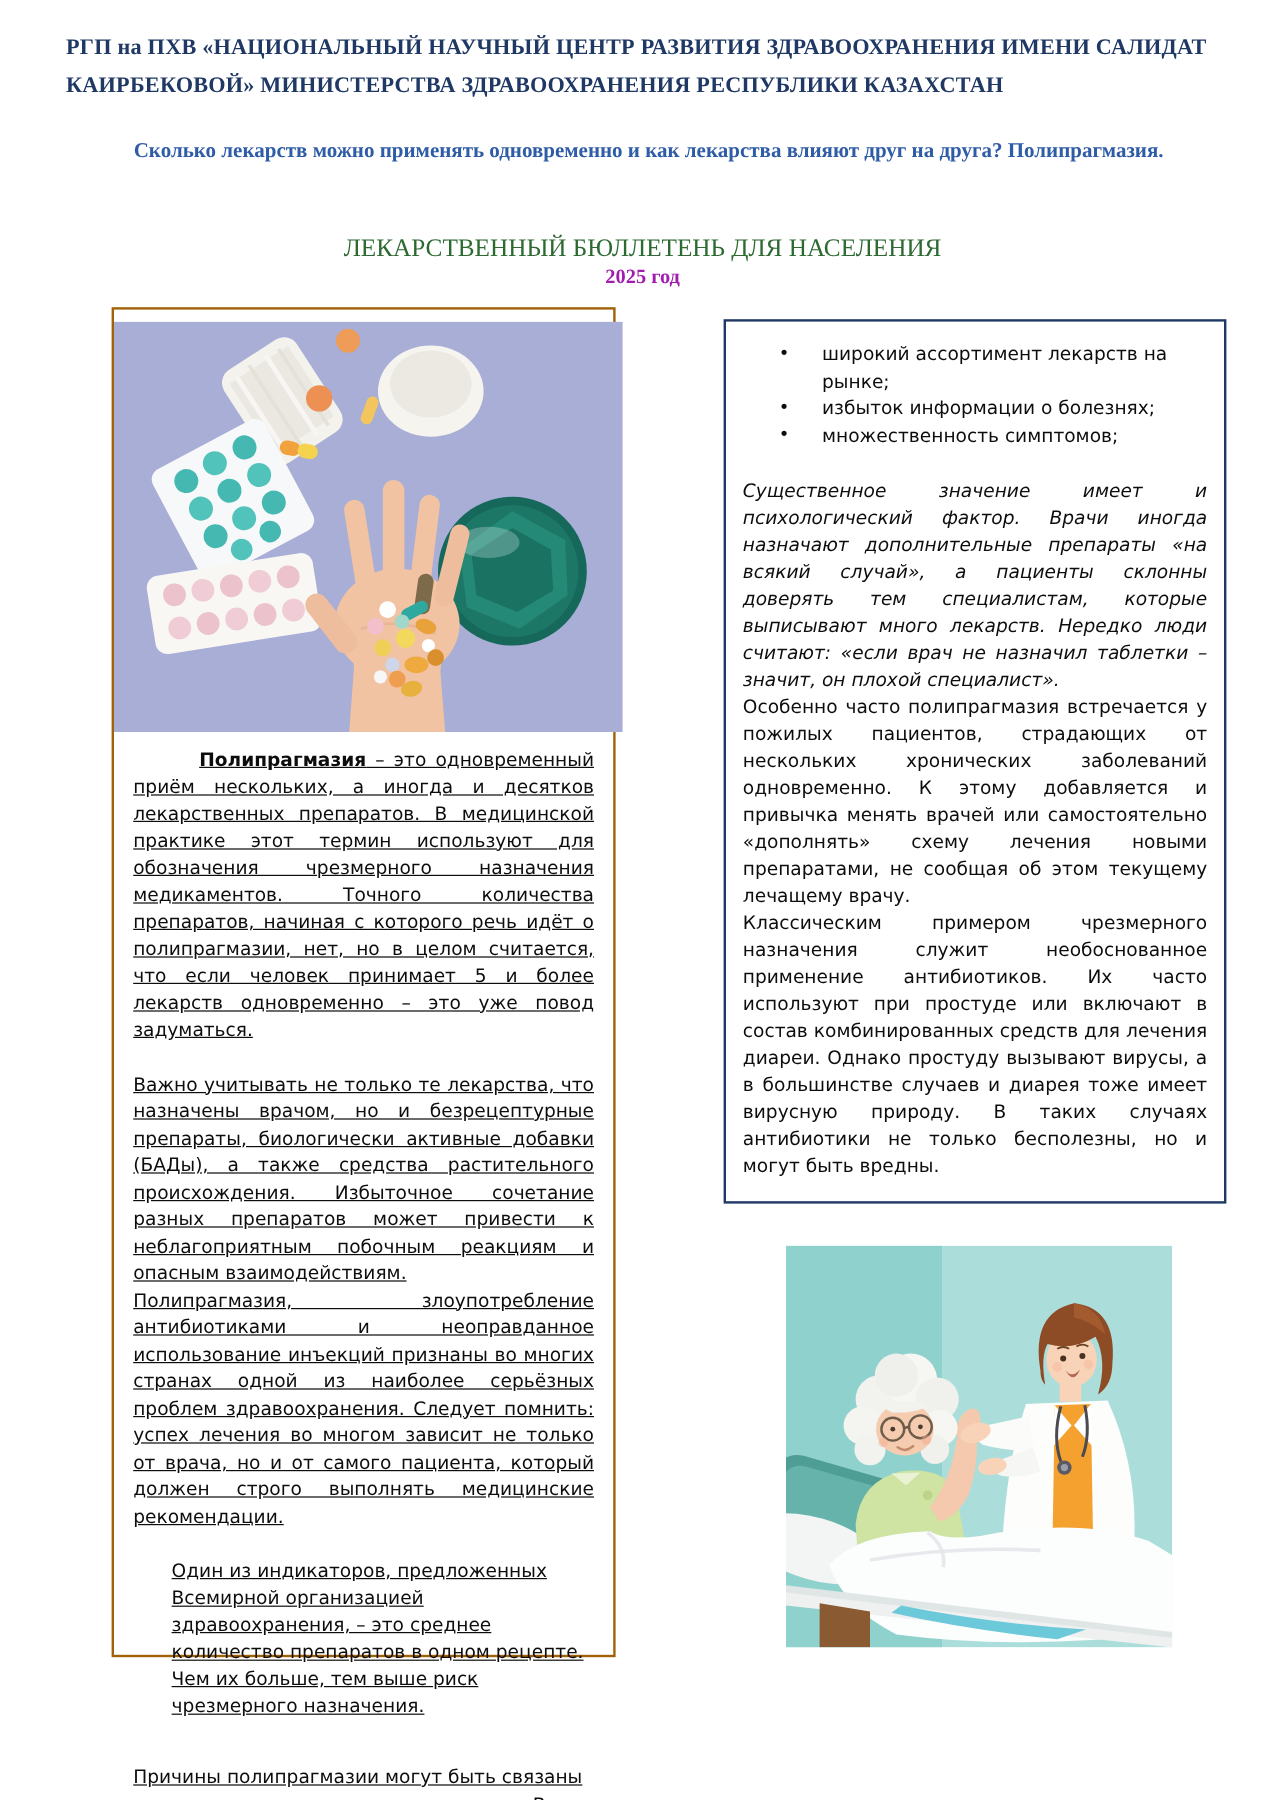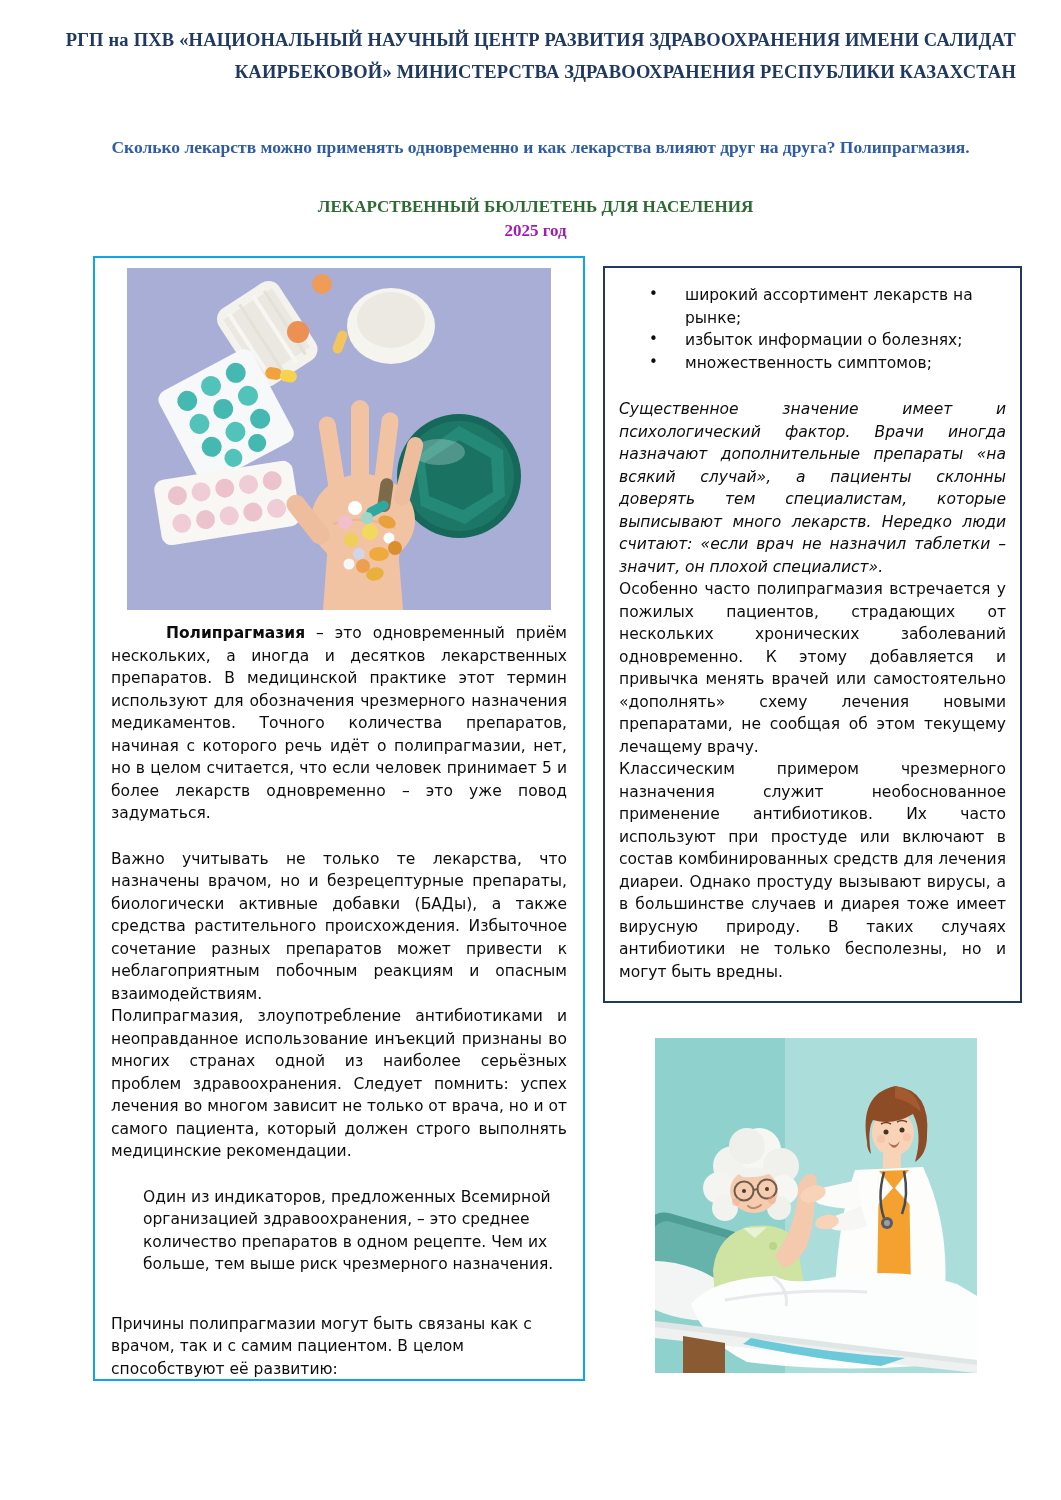--- a/index.html
+++ b/index.html
@@ -4,42 +4,42 @@
 <style>
   * { margin:0; padding:0; box-sizing:border-box; }
   html,body { background:#ffffff; }
   .page {
     position:relative; width:1061px; height:1500px; margin:0 auto;
     background:#ffffff; overflow:hidden;
     font-family:"DejaVu Sans", sans-serif; color:#0d0d0d;
   }
   .org-header {
     position:absolute; top:24px; left:55px; right:45px;
-    text-align:right; font-family:"Liberation Serif", serif;
+    text-align:left; font-family:"Liberation Serif", serif;
     font-weight:bold; font-size:18.5px; line-height:32px;
     color:#1F3864; letter-spacing:0.2px;
   }
   .topic-title {
-    position:absolute; top:134px; left:110px; right:90px;
+    position:absolute; top:112px; left:110px; right:90px;
     text-align:center; font-family:"Liberation Serif", serif;
     font-weight:bold; font-size:17.5px; line-height:26px; color:#2E5CA6;
   }
   .bulletin-title {
     position:absolute; top:194px; left:55px; right:45px;
     text-align:center; font-family:"Liberation Serif", serif;
-    font-weight:bold; font-size:17px; line-height:25px; color:#2D6A31;
+    font-weight:normal; font-size:21px; line-height:25px; color:#2D6A31;
   }
   .bulletin-year {
     position:absolute; top:221px; left:55px; right:45px;
     text-align:center; font-family:"Liberation Serif", serif;
     font-weight:bold; font-size:17px; color:#a21caf;
   }
   .left-box {
-    position:absolute; left:93px; top:256px; width:492px; height:1125px;
-    border:2px solid #0ea5e9; background:#fff;
+    position:absolute; left:93px; top:256px; width:420px; height:1125px;
+    border:2px solid #a16207; background:#fff;text-decoration:underline;
   }
   .right-box {
     position:absolute; left:603px; top:266px; width:419px; height:737px;
     border:2px solid #1F3864; background:#fff;
   }
   .photo-wrap { margin:10px auto 0; width:424px; height:342px; overflow:hidden; }
   .photo-wrap svg { display:block; width:100%; height:100%; }
   .body-text { font-size:15.5px; line-height:22.5px; }
   .left-text { padding:0 16px; }
   .left-text p, .right-text p { text-align:justify; }

